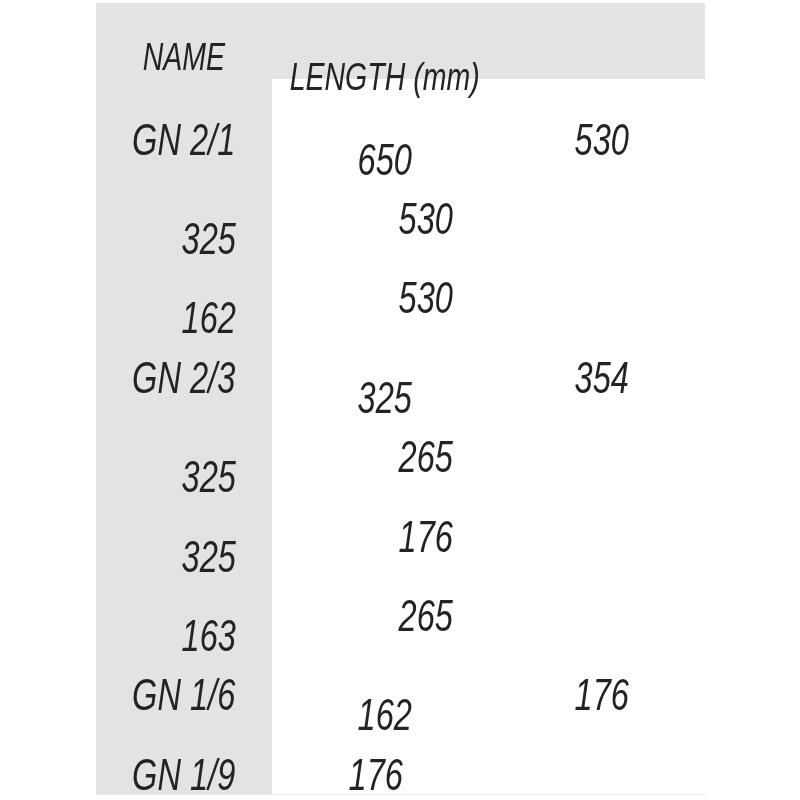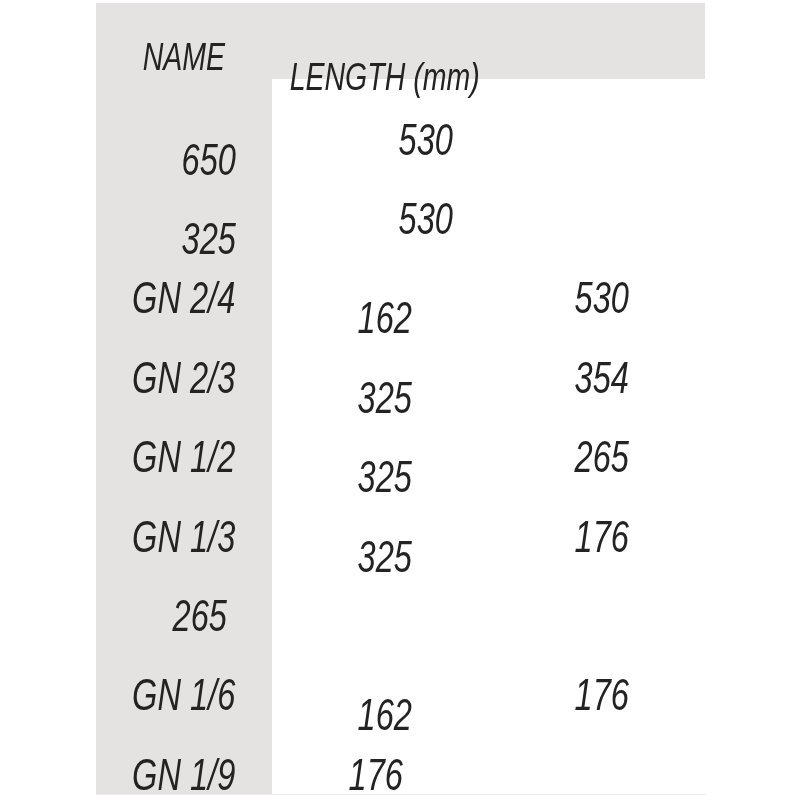--- a/index.html
+++ b/index.html
@@ -89,41 +89,41 @@
     <div class="row header-row">
       <div class="cell c1">
         <span class="t">NAME</span>
       </div>
       <div class="cell c2">
         <span class="t">LENGTH (mm)</span>
       </div>
     </div>
 
     <div class="row data-row">
+      <div class="cell c1">
+        <span class="t">GN 2/1</span>
+      </div>
       <div class="cell c2">
         <span class="t">650</span>
       </div>
       <div class="cell c3">
         <span class="t">530</span>
       </div>
     </div>
 
     <div class="row data-row">
       <div class="cell c2">
         <span class="t">325</span>
       </div>
       <div class="cell c3">
         <span class="t">530</span>
       </div>
     </div>
 
     <div class="row data-row">
-      <div class="cell c1">
-        <span class="t">GN 2/4</span>
-      </div>
       <div class="cell c2">
         <span class="t">162</span>
       </div>
       <div class="cell c3">
         <span class="t">530</span>
       </div>
     </div>
 
     <div class="row data-row">
       <div class="cell c1">
@@ -131,44 +131,41 @@
       </div>
       <div class="cell c2">
         <span class="t">325</span>
       </div>
       <div class="cell c3">
         <span class="t">354</span>
       </div>
     </div>
 
     <div class="row data-row">
-      <div class="cell c1">
-        <span class="t">GN 1/2</span>
-      </div>
       <div class="cell c2">
         <span class="t">325</span>
       </div>
       <div class="cell c3">
         <span class="t">265</span>
       </div>
     </div>
 
     <div class="row data-row">
-      <div class="cell c1">
-        <span class="t">GN 1/3</span>
-      </div>
       <div class="cell c2">
         <span class="t">325</span>
       </div>
       <div class="cell c3">
         <span class="t">176</span>
       </div>
     </div>
 
     <div class="row data-row">
+      <div class="cell c2">
+        <span class="t">163</span>
+      </div>
       <div class="cell c3">
         <span class="t">265</span>
       </div>
     </div>
 
     <div class="row data-row">
       <div class="cell c1">
         <span class="t">GN 1/6</span>
       </div>
       <div class="cell c2">

